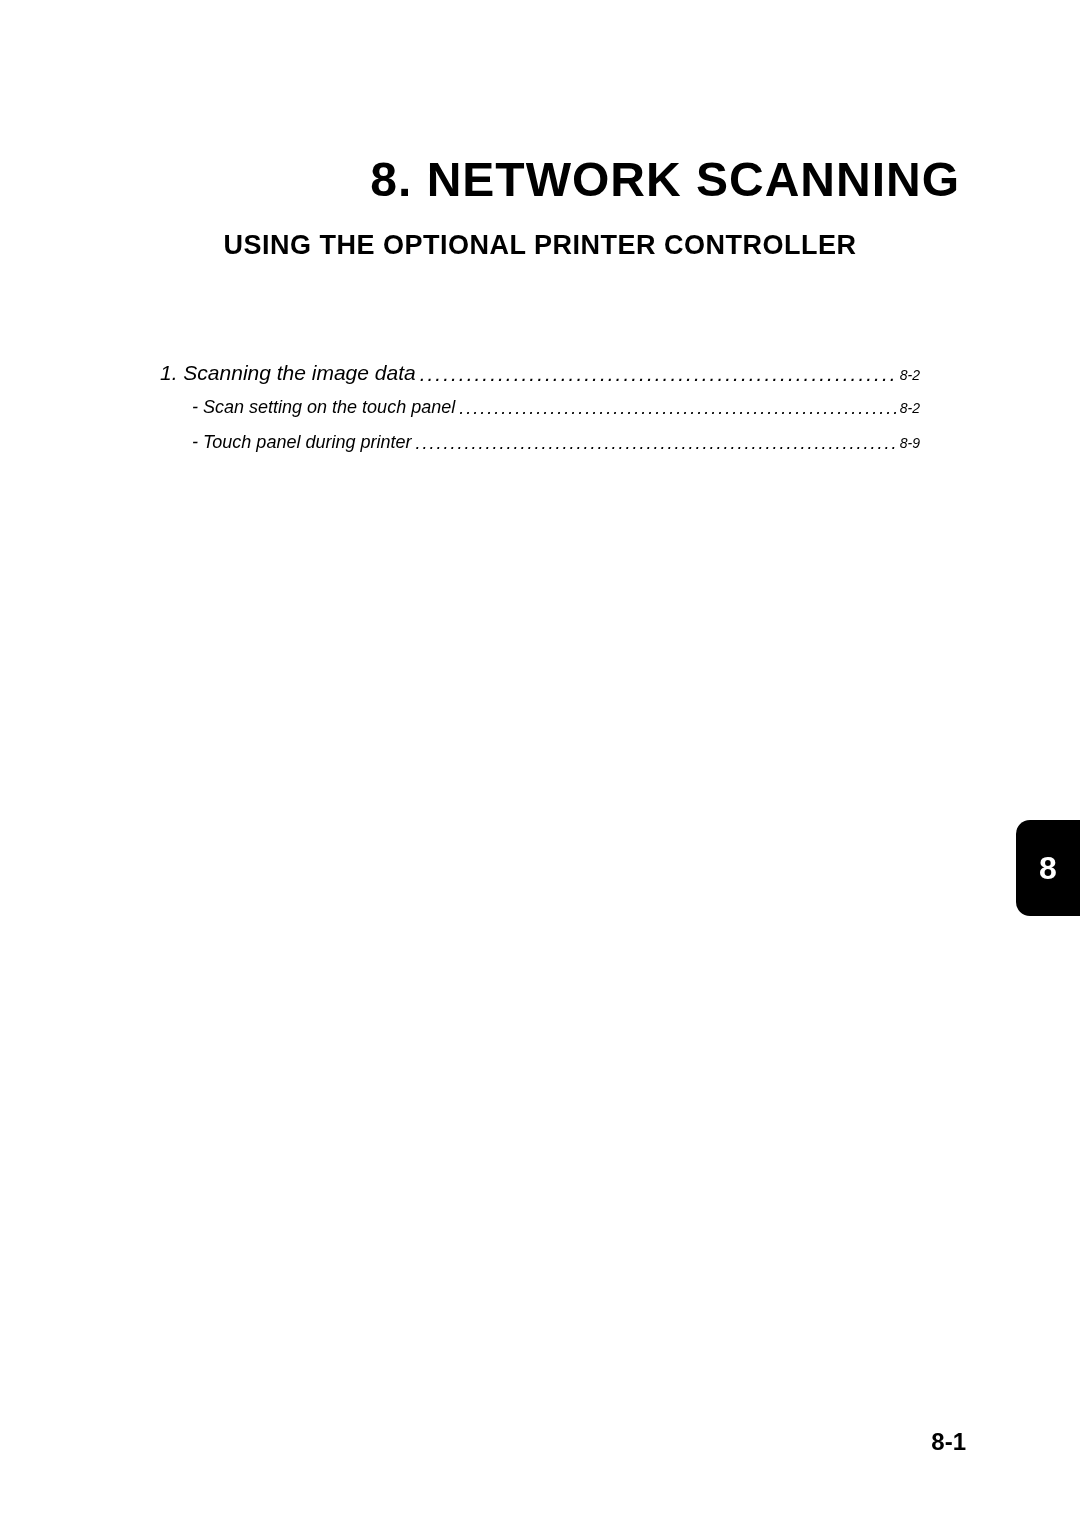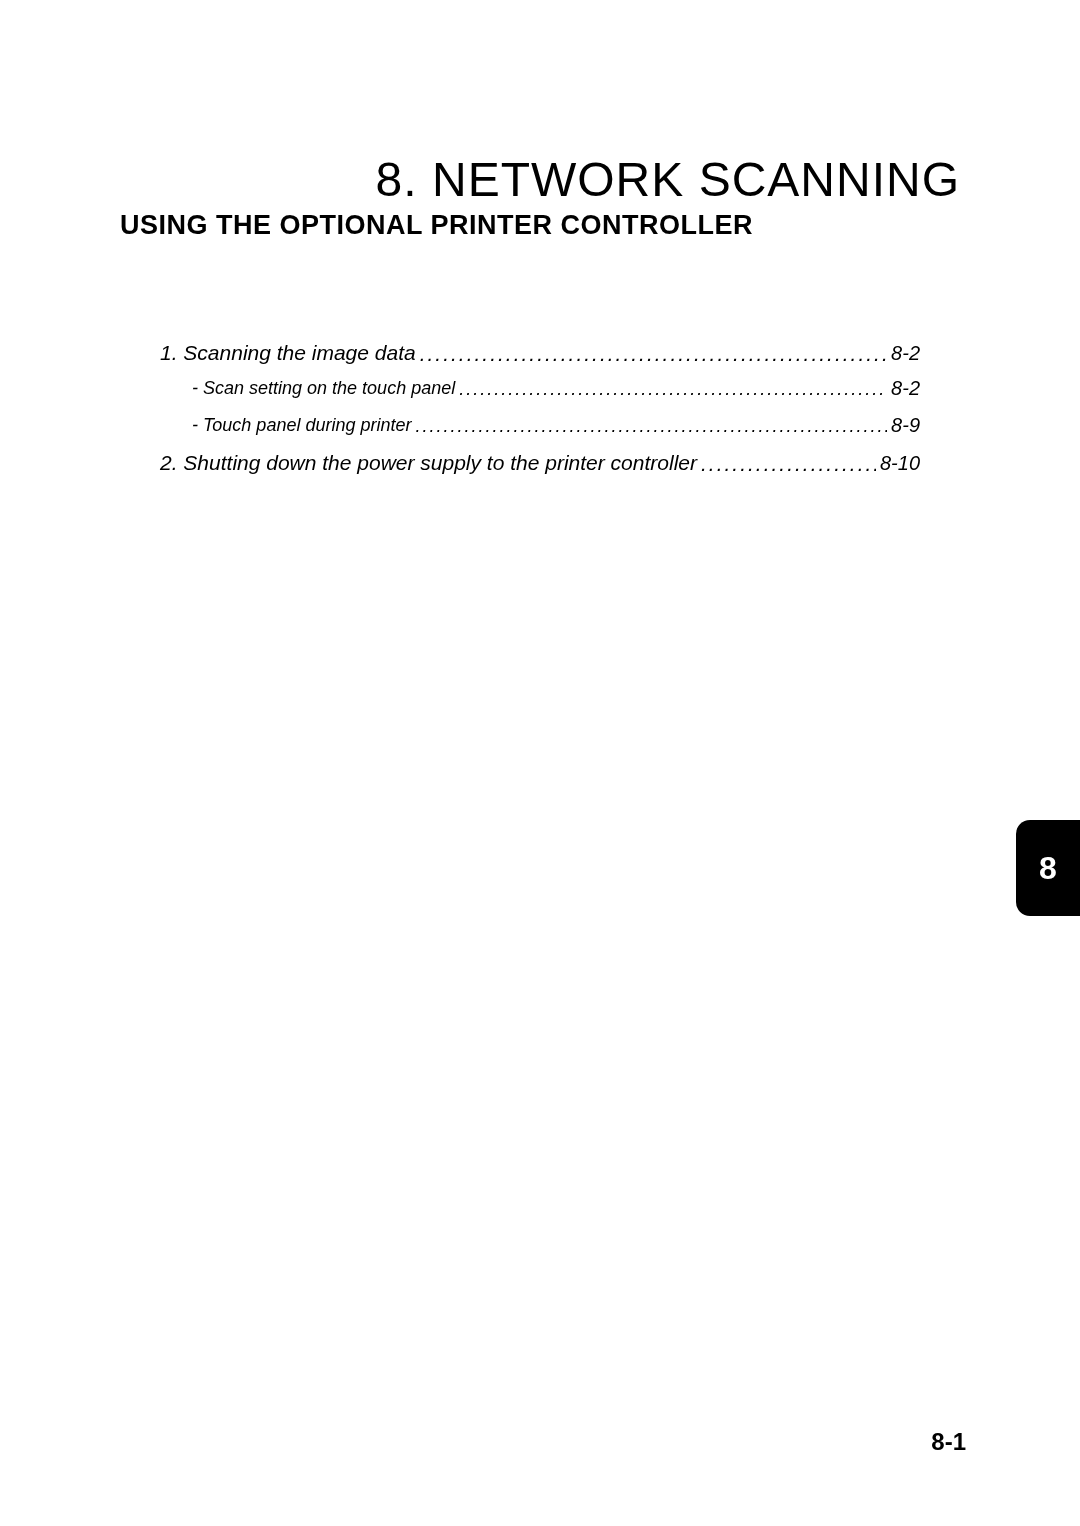--- a/index.html
+++ b/index.html
@@ -16,27 +16,28 @@
       color: #000000;
     }
     .page {
       padding: 150px 120px 80px 120px;
       height: 100%;
       position: relative;
     }
     .chapter-title {
       text-align: right;
       font-size: 48px;
-      font-weight: 400;
+      font-weight: 700;
       letter-spacing: 1px;
       line-height: 1.25;
+      margin-bottom: 20px;
       font-stretch: condensed;
     }
     .subtitle {
-      text-align: left;
+      text-align: center;
       font-size: 27px;
       font-weight: 900;
       letter-spacing: 0.5px;
       margin-bottom: 100px;
     }
     .toc {
       padding-left: 40px;
       padding-right: 40px;
       font-style: italic;
     }
@@ -65,21 +66,21 @@
       letter-spacing: 2px;
       margin: 0 4px;
       position: relative;
       bottom: -1px;
     }
     .toc-leader::after {
       content: "............................................................................................................................................";
     }
     .toc-page {
       flex-shrink: 0;
-      font-size: 20px;
+      font-size: 14px;
     }
     .chapter-tab {
       position: absolute;
       right: 0;
       top: 820px;
       width: 64px;
       height: 96px;
       background: #000000;
       color: #ffffff;
       border-top-left-radius: 14px;
@@ -122,25 +123,20 @@
       <span class="toc-leader"></span>
       <span class="toc-page">8-2</span>
     </div>
 
     <div class="toc-entry level-2">
       <span class="toc-label">- Touch panel during printer</span>
       <span class="toc-leader"></span>
       <span class="toc-page">8-9</span>
     </div>
 
-    <div class="toc-entry level-1">
-      <span class="toc-label">2. Shutting down the power supply to the printer controller</span>
-      <span class="toc-leader"></span>
-      <span class="toc-page">8-10</span>
-    </div>
 
   </div>
 
   <div class="chapter-tab">
     <span>8</span>
   </div>
 
   <div class="page-number">8-1</div>
 
 </div>

